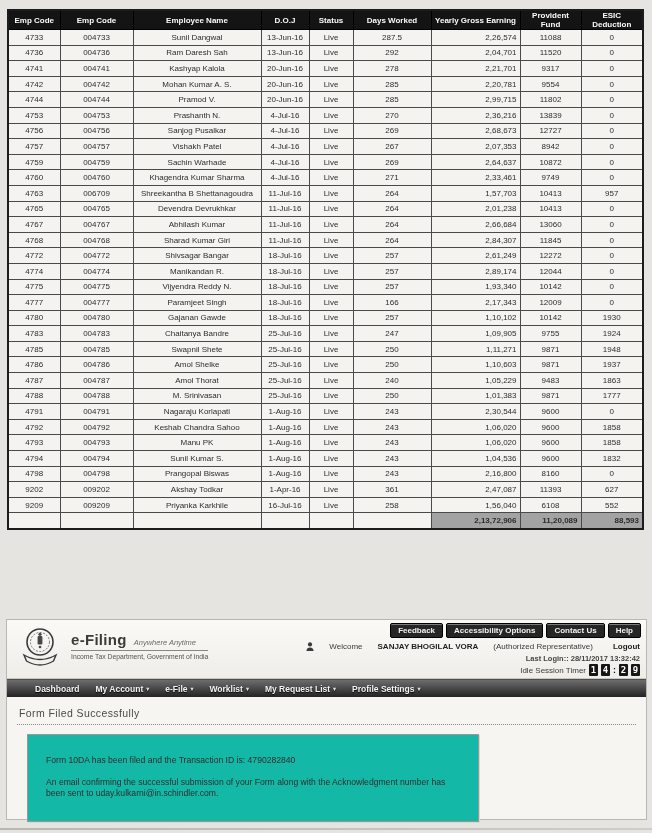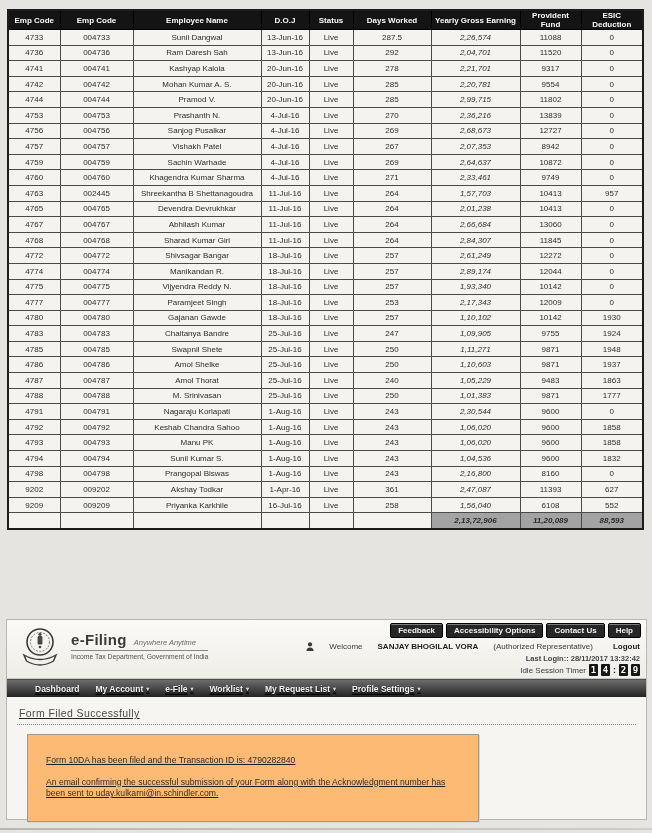--- a/index.html
+++ b/index.html
@@ -23,31 +23,31 @@
     border:2px solid #1c1c1c;
   }
   table.emp th {
     background:#141414; color:#fafafa; font-weight:bold;
     font-size:8px; height:17px; border:1px solid #000; padding:0 2px;
   }
   table.emp td {
     border:1px solid #4a4a4a; height:15.6px; text-align:center;
     padding:0 3px; background:#f4f3ef; white-space:nowrap; overflow:hidden;
   }
-  table.emp td.num { text-align:center;font-style:italic; }
+  table.emp td.num { text-align:right; }
   table.emp tr.totals td { background:#a3a3a3; font-weight:bold; }
   table.emp tr.totals td.blank { background:#f4f3ef; }
   
   col.c1{width:52px} col.c2{width:73px} col.c3{width:128px} col.c4{width:48px}
   col.c5{width:44px} col.c6{width:78px} col.c7{width:89px} col.c8{width:61px} col.c9{width:62px}
 
   
   .portal {
     position:absolute; left:6px; top:619px; width:641px; height:201px;
-    background:#f6f5f1; border:1px solid #b9b7b2;text-decoration:underline;
+    background:#f6f5f1; border:1px solid #b9b7b2;
   }
   .portal-header { position:relative; height:59px; background:linear-gradient(#fbfaf7,#eeede8); border-bottom:1px solid #c9c7c2; }
   .brand { position:absolute; left:12px; top:5px; display:flex; align-items:flex-start; }
   .emblem { width:42px; height:46px; }
   .brand-text { margin-left:10px; padding-top:6px; }
   .brand-title-row { display:flex; align-items:baseline; border-bottom:1px solid #8a8884; padding-bottom:2px; }
   .brand-title { font-size:15px; color:#3d3b38; font-weight:bold; letter-spacing:0.3px; }
   .brand-tagline { font-size:7.5px; font-style:italic; color:#6b6965; margin-left:7px; }
   .brand-sub { font-size:6.8px; color:#55534f; margin-top:2px; }
 
@@ -80,21 +80,21 @@
   .nav-item { color:#f4f4f4; font-size:8.5px; font-weight:bold; cursor:pointer; display:flex; align-items:center; gap:3px; white-space:nowrap; text-shadow:0 1px 1px #000; }
   .nav-item .caret { font-size:6px; color:#d8d8d8; }
 
   .portal-body { position:relative; padding:8px 10px 0 10px; height:122px; }
   .page-heading {
     font-size:10.5px; color:#4c4a47; letter-spacing:0.4px;
     padding:2px 2px 5px 2px; border-bottom:1px dotted #8d8b86;
   }
   .msg-box {
     margin:9px 0 0 10px; width:452px; height:88px;
-    border:1px solid #9a988f; background:#fdba74;
+    border:1px solid #9a988f; background:#14b8a6;
     padding:20px 16px 0 18px; box-shadow:1px 1px 0 #d9d7d1;
   }
   .msg-box p { font-size:8.6px; color:#2f2e2c; line-height:1.35; margin-bottom:10px; max-width:400px; }
 
   .bottom-edge { position:absolute; left:0; bottom:3px; width:652px; height:2px; background:linear-gradient(90deg,#b9b7b2,#cfcdc8); }
 </style>
 </head>
 <body>
 
 <div class="table-sheet">
@@ -229,21 +229,21 @@
           <td>Khagendra Kumar Sharma</td>
           <td>4-Jul-16</td>
           <td>Live</td>
           <td>271</td>
           <td class="num">2,33,461</td>
           <td>9749</td>
           <td>0</td>
         </tr>
         <tr>
           <td>4763</td>
-          <td>002445</td>
+          <td>006709</td>
           <td>Shreekantha B Shettanagoudra</td>
           <td>11-Jul-16</td>
           <td>Live</td>
           <td>264</td>
           <td class="num">1,57,703</td>
           <td>10413</td>
           <td>957</td>
         </tr>
         <tr>
           <td>4765</td>
@@ -310,21 +310,21 @@
           <td class="num">1,93,340</td>
           <td>10142</td>
           <td>0</td>
         </tr>
         <tr>
           <td>4777</td>
           <td>004777</td>
           <td>Paramjeet Singh</td>
           <td>18-Jul-16</td>
           <td>Live</td>
-          <td>253</td>
+          <td>166</td>
           <td class="num">2,17,343</td>
           <td>12009</td>
           <td>0</td>
         </tr>
         <tr>
           <td>4780</td>
           <td>004780</td>
           <td>Gajanan Gawde</td>
           <td>18-Jul-16</td>
           <td>Live</td>

